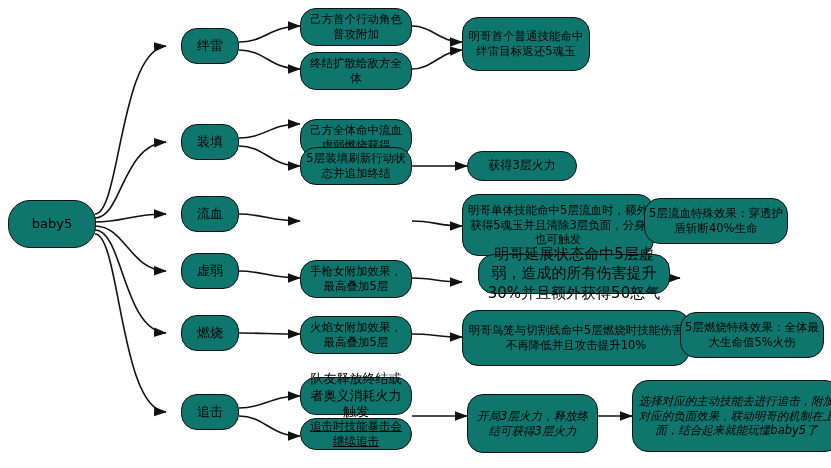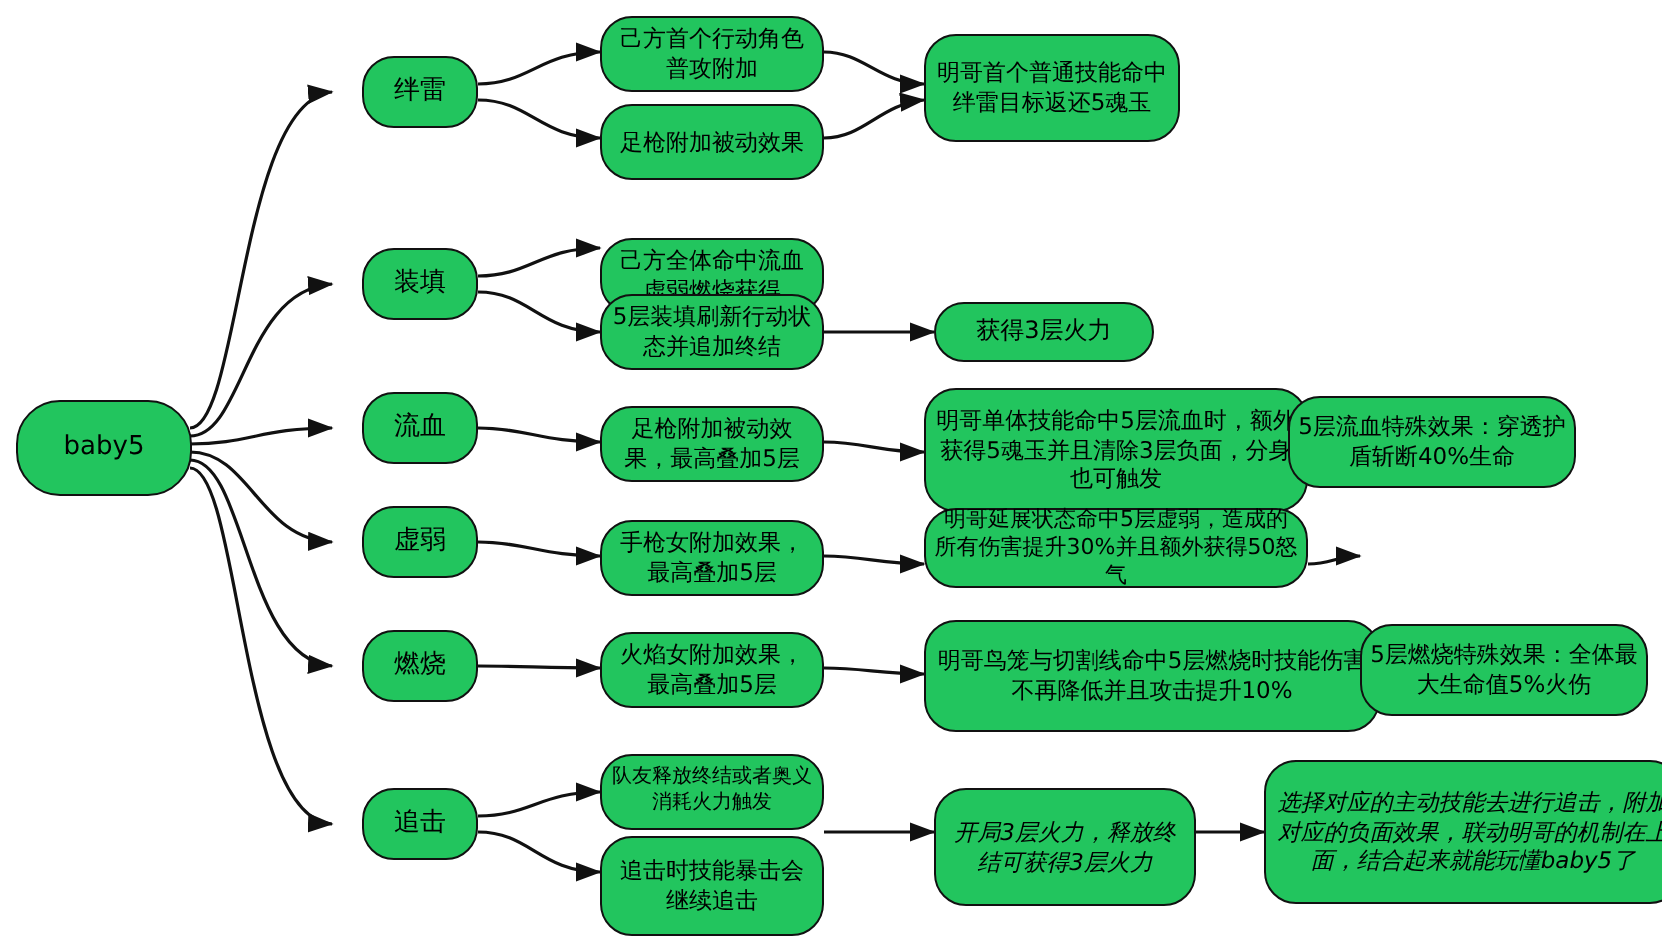--- a/index.html
+++ b/index.html
@@ -22,21 +22,21 @@
     position: absolute;
     left: 0;
     top: 0;
     width: 831px;
     height: 468px;
   }
   .node {
     position: absolute;
     box-sizing: border-box;
     border: 1.6px solid #111111;
-    background: #22c55e;
+    background: #0f766e;
     border-radius: 16px;
     display: flex;
     align-items: center;
     justify-content: center;
     text-align: center;
     color: #000000;
     line-height: 1.28;
     padding: 0 4px;
     white-space: pre-line;
   }
@@ -89,41 +89,40 @@
       <path d="M239,416 C265,416 270,436 300,436"></path>
       <path d="M412,416 C438,416 445,416 467,416"></path>
       <path d="M598,416 C612,416 618,416 632,416"></path>
     </g>
   </svg>
 
   <div class="node root" style="left:8px; top:200px; width:88px; height:48px; font-size:13px;">baby5</div>
 
   <div class="node" style="left:181px; top:28px; width:58px; height:36px; font-size:13px;">绊雷</div>
   <div class="node" style="left:300px; top:8px; width:112px; height:38px; font-size:11.5px;">己方首个行动角色普攻附加</div>
-  <div class="node" style="left:300px; top:52px; width:112px; height:38px; font-size:11.5px;">足枪附加被动效果</div>
+  <div class="node" style="left:300px; top:52px; width:112px; height:38px; font-size:11.5px;">终结扩散给敌方全体</div>
   <div class="node" style="left:462px; top:17px; width:128px; height:54px; font-size:11.5px;">明哥首个普通技能命中绊雷目标返还5魂玉</div>
 
   <div class="node" style="left:181px; top:124px; width:58px; height:36px; font-size:13px;">装填</div>
   <div class="node" style="left:300px; top:105px; width:112px; height:38px; font-size:11.5px;margin-top:14px;">己方全体命中流血虚弱燃烧获得</div>
   <div class="node" style="left:300px; top:147px; width:112px; height:38px; font-size:11.5px;">5层装填刷新行动状态并追加终结</div>
   <div class="node" style="left:467px; top:151px; width:110px; height:30px; font-size:12px;">获得3层火力</div>
 
   <div class="node" style="left:181px; top:196px; width:58px; height:36px; font-size:13px;">流血</div>
-  <div class="node" style="left:300px; top:203px; width:112px; height:38px; font-size:11.5px;">足枪附加被动效果，最高叠加5层</div>
   <div class="node" style="left:462px; top:194px; width:192px; height:62px; font-size:11.5px;">明哥单体技能命中5层流血时，额外获得5魂玉并且清除3层负面，分身也可触发</div>
   <div class="node" style="left:644px; top:198px; width:144px; height:46px; font-size:11.5px;">5层流血特殊效果：穿透护盾斩断40%生命</div>
 
   <div class="node" style="left:181px; top:253px; width:58px; height:36px; font-size:13px;">虚弱</div>
   <div class="node" style="left:300px; top:260px; width:112px; height:38px; font-size:11.5px;">手枪女附加效果，最高叠加5层</div>
-  <div class="node" style="left:462px; top:254px; width:192px; height:40px; font-size:11px;">明哥延展状态命中5层虚弱，造成的所有伤害提升30%并且额外获得50怒气</div>
+  <div class="node" style="left:478px; top:254px; width:192px; height:40px; font-size:15px;">明哥延展状态命中5层虚弱，造成的所有伤害提升30%并且额外获得50怒气</div>
 
   <div class="node" style="left:181px; top:315px; width:58px; height:36px; font-size:13px;">燃烧</div>
   <div class="node" style="left:300px; top:316px; width:112px; height:38px; font-size:11.5px;">火焰女附加效果，最高叠加5层</div>
   <div class="node" style="left:462px; top:310px; width:228px; height:56px; font-size:11.5px;">明哥鸟笼与切割线命中5层燃烧时技能伤害不再降低并且攻击提升10%</div>
   <div class="node" style="left:680px; top:312px; width:144px; height:46px; font-size:11.5px;">5层燃烧特殊效果：全体最大生命值5%火伤</div>
 
   <div class="node" style="left:181px; top:394px; width:58px; height:36px; font-size:13px;">追击</div>
-  <div class="node" style="left:300px; top:377px; width:112px; height:38px; font-size:10px;">队友释放终结或者奥义消耗火力触发</div>
-  <div class="node" style="left:300px; top:418px; width:112px; height:50px; font-size:11.5px;">追击时技能暴击会继续追击</div>
+  <div class="node" style="left:300px; top:377px; width:112px; height:38px; font-size:13px;">队友释放终结或者奥义消耗火力触发</div>
+  <div class="node" style="left:300px; top:418px; width:112px; height:32px; font-size:11.5px;text-decoration:underline;">追击时技能暴击会继续追击</div>
   <div class="node" style="left:467px; top:394px; width:131px; height:59px; font-size:11.5px;font-style:italic;">开局3层火力，释放终结可获得3层火力</div>
   <div class="node" style="left:632px; top:380px; width:209px; height:72px; font-size:11.5px;font-style:italic;">选择对应的主动技能去进行追击，附加对应的负面效果，联动明哥的机制在上面，结合起来就能玩懂baby5了</div>
 
 </div>
 
 </body></html>

